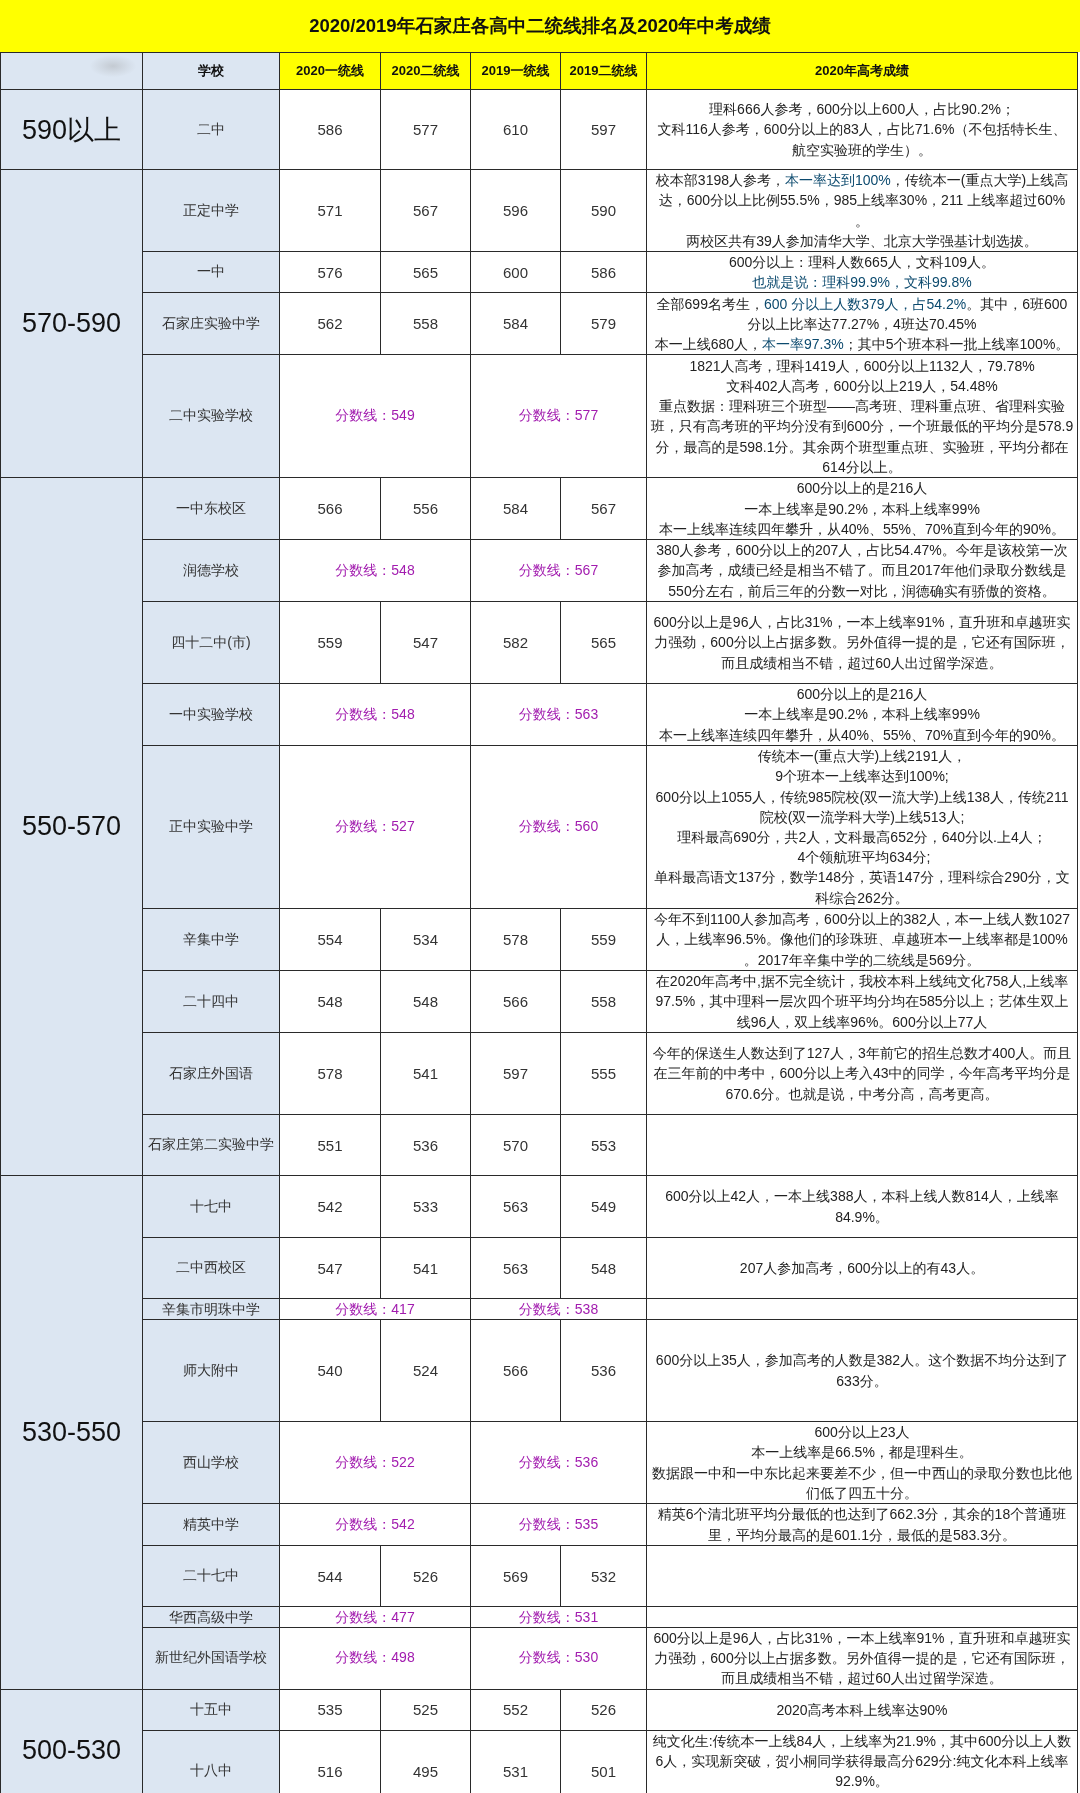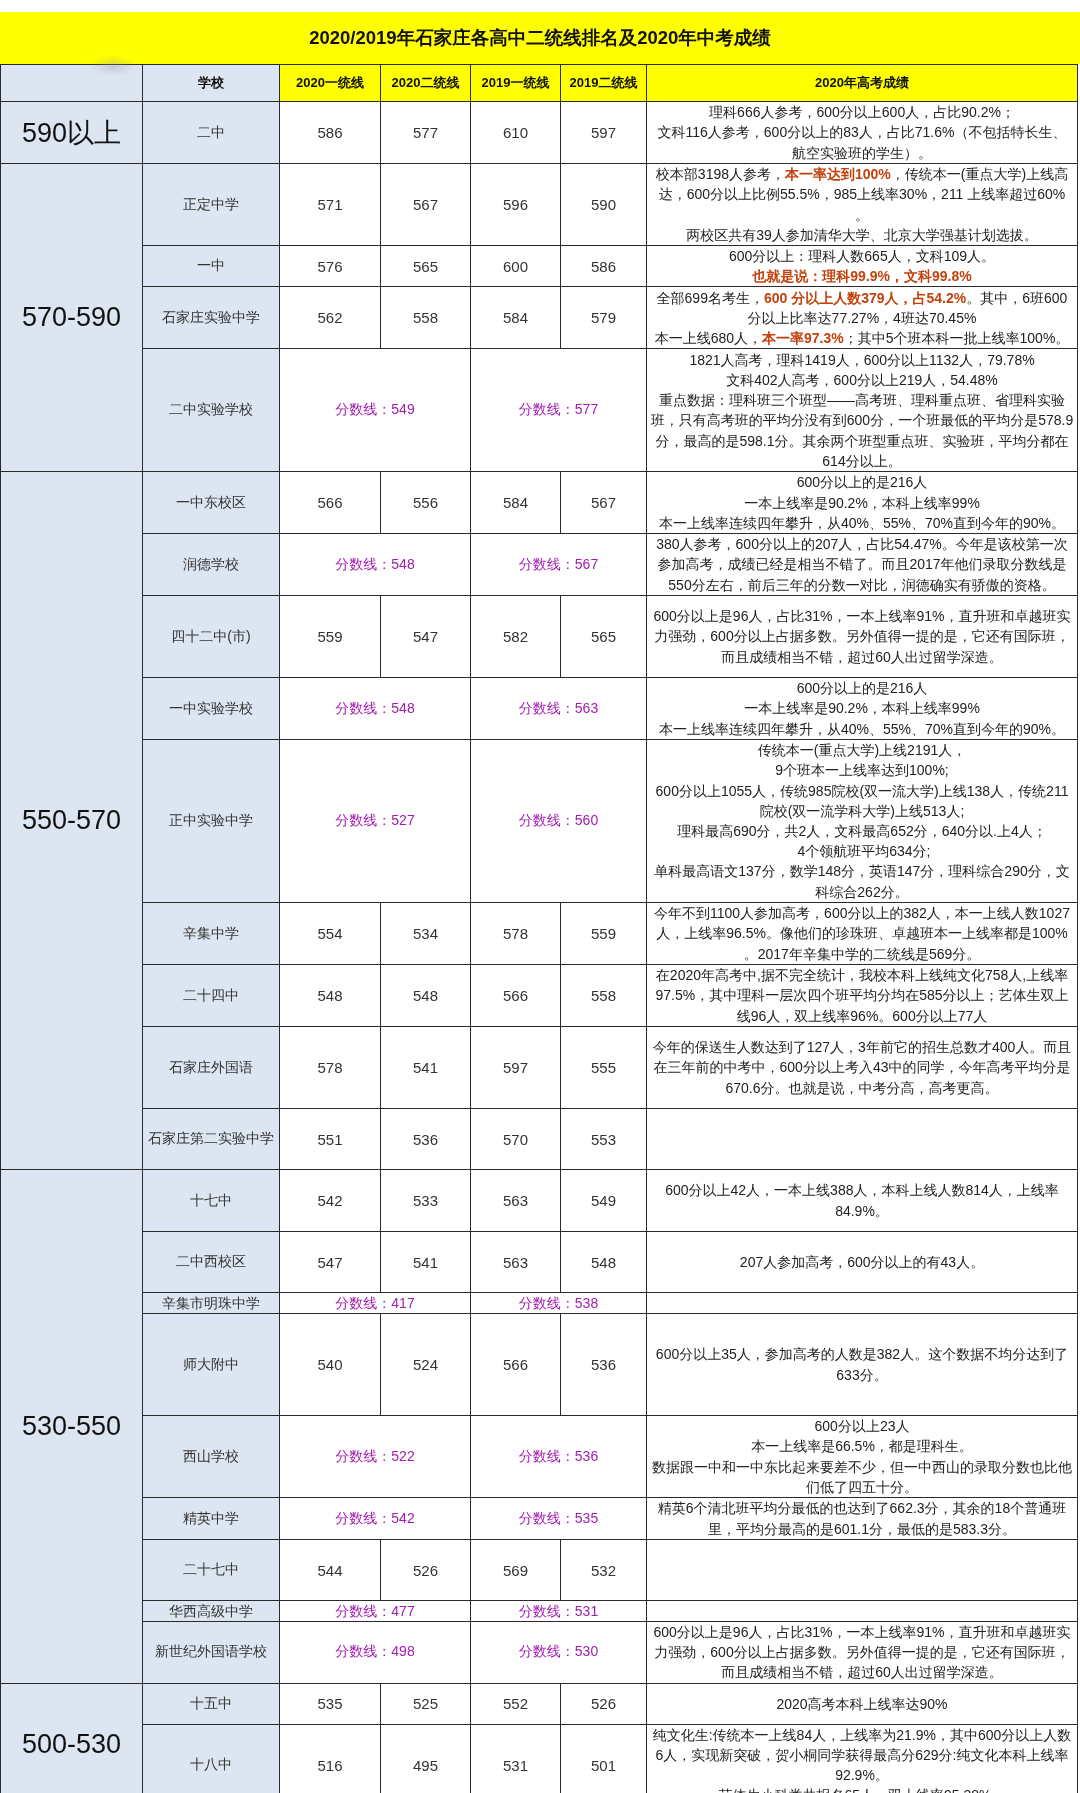--- a/index.html
+++ b/index.html
@@ -4,21 +4,21 @@
 <style>
   html, body { margin: 0; padding: 0; background: #ffffff; }
   body {
     width: 1080px; height: 1793px; overflow: hidden; position: relative;
     font-family: "Liberation Sans", "DejaVu Sans", sans-serif; color: #333333;
   }
   .title-band {
     height: 52px; width: 1080px; background: #FFFF00;
     display: flex; align-items: center; justify-content: center;
     font-weight: bold; font-size: 18.5px; color: #111111;
-    box-sizing: border-box; padding-bottom: 2px; margin-top: 12px;
+    box-sizing: border-box; padding-bottom: 2px;
   }
   table.score-table {
     border-collapse: collapse; table-layout: fixed; width: 1077px;
   }
   table.score-table th, table.score-table td {
     border: 1px solid #2a2a2a; padding: 0; overflow: hidden;
     text-align: center; vertical-align: middle;
   }
   th { font-weight: bold; font-size: 13px; color: #111; }
   .yel { background: #FFFF00; }
@@ -26,21 +26,21 @@
   th.top { vertical-align: top; padding-top: 4px; margin-left: 28px; }
   td.range { background: #DCE6F2; font-size: 27px; color: #111; }
   td.school { background: #DCE6F2; font-size: 14px; color: #333; white-space: nowrap; }
   td.num { font-size: 15px; color: #333; background: #fff; }
   td.merged { font-size: 14px; color: #a21caf; background: #fff; }
   td.res {
     text-align: left; font-size: 14px; color: #222; background: #fff;
     padding: 0 2px 0 3px; line-height: 20.2px;
   }
   .ln { display: block; white-space: nowrap; }
-  .red { color: #c2410c; font-weight: bold; }
+  .red { color: #0c4a6e; font-weight: normal; }
   .blur {
     position: absolute; left: 90px; top: 55px; width: 46px; height: 22px;
     border-radius: 50%;
     background: radial-gradient(ellipse at center, rgba(150,150,150,0.35) 0%, rgba(150,150,150,0.12) 45%, rgba(150,150,150,0) 72%);
     pointer-events: none;
   }
 </style>
 </head>
 <body>
 
@@ -61,21 +61,21 @@
       <tr style="height:37px">
     <th class="blue"></th>
     <th class="blue">学校</th>
     <th class="yel">2020一统线</th>
     <th class="yel">2020二统线</th>
     <th class="yel">2019一统线</th>
     <th class="yel">2019二统线</th>
     <th class="yel top">2020年高考成绩</th>
   </tr>
 
-  <tr style="height:62px">
+  <tr style="height:80px">
     <td class="range" rowspan="1">590以上</td>
     <td class="school">二中</td>
     <td class="num">586</td>
     <td class="num">577</td>
     <td class="num">610</td>
     <td class="num">597</td>
     <td class="res">
       <span class="ln">理科666人参考，600分以上600人，占比90.2%；</span>
       <span class="ln">文科116人参考，600分以上的83人，占比71.6%（不包括特长生、</span>
       <span class="ln">航空实验班的学生）。</span>

